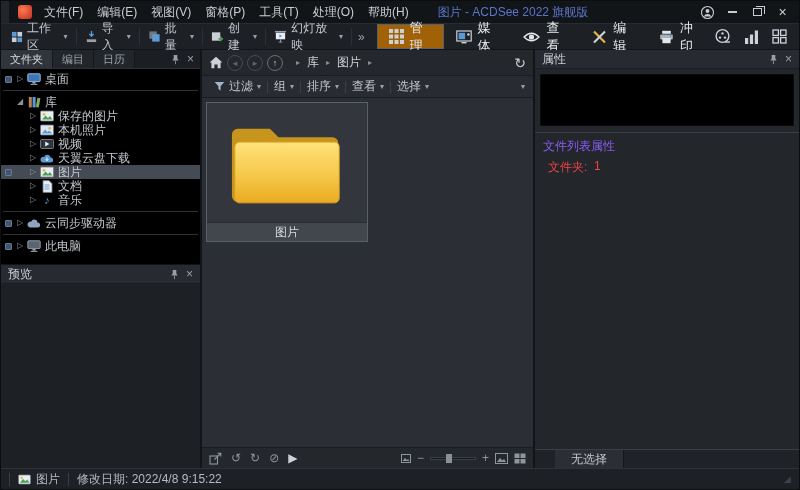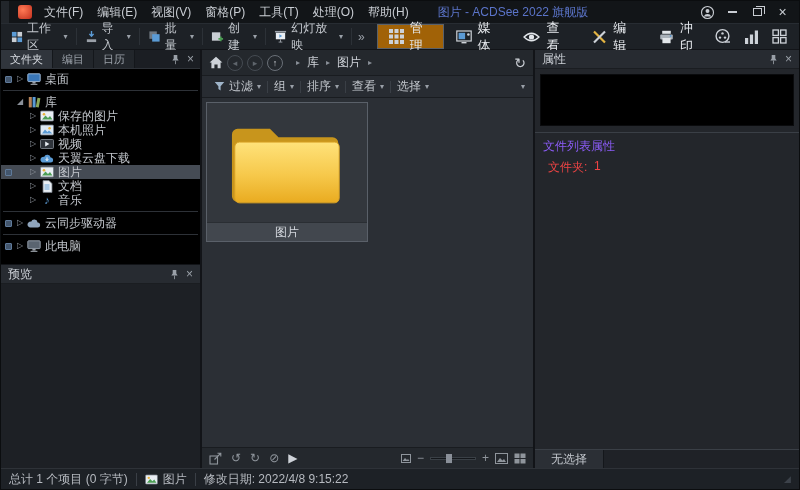--- a/index.html
+++ b/index.html
@@ -79,21 +79,21 @@
   .slider .thumb{position:absolute;left:15px;top:-4px;width:6px;height:10px;background:#8a9099;}
 
   
   .right{flex:0 0 264px;background:#23262b;display:flex;flex-direction:column;min-height:0;}
   .rp-black{margin:5px 5px 4px;height:52px;background:#000;border:1px solid #0a0b0d;}
   .rp-divider{height:1px;background:#3a3f46;margin:2px 0 3px;}
   .rp-section{padding:2px 8px 3px;color:#8b5cf6;}
   .rp-row{display:flex;padding:1px 8px 1px 13px;color:#ef4444;}
   .rp-row .lbl{width:46px;}
   .rp-footer{margin-top:auto;flex:0 0 19px;border-top:1px solid #3a3f46;display:flex;background:#1f2227;}
-  .rp-tab{padding:0 16px;display:flex;align-items:center;background:#2b2f35;border-right:1px solid #14171b;color:#c3c7cd;}
+  .rp-tab{padding:0 16px;display:flex;align-items:center;background:#2b2f35;border-right:1px solid #14171b;color:#c3c7cd;margin-left:20px;}
 
   
   .statusbar{flex:0 0 21px;background:#1d2126;border-top:1px solid #2e3238;display:flex;align-items:center;padding:0 8px;gap:8px;color:#b6bac0;}
   .sb-sep{width:1px;height:13px;background:#3a3f46;}
   .sb-seg{display:flex;align-items:center;gap:5px;}
   .grip{margin-left:auto;color:#3c424a;font-size:9px;line-height:1;}
 </style>
 </head>
 <body>
 
@@ -620,21 +620,20 @@
       </div>
       <div class="rp-footer">
         <div class="rp-tab">
             <span>无选择</span>
           </div>
       </div>
     </div>
   </div>
 
   <div class="statusbar">
-    <span class="sb-seg">总计 1 个项目 (0 字节)</span>
     <span class="sb-sep"></span>
     <span class="sb-seg">
       <span>
           <svg width="13" height="11" viewBox="0 0 14 12">
             <rect x="0.5" y="1" width="13" height="10" rx="1" fill="#e9eef4" stroke="#6f7780" stroke-width="0.8"></rect>
             <circle cx="4" cy="4.2" r="1.3" fill="#e8b23a"></circle>
             <path d="M2 9.6 L5.5 5.4 L8 8 L10 6 L12.4 9.6 Z" fill="#4c9e54"></path>
           </svg>
         </span>
       <span>图片</span>

